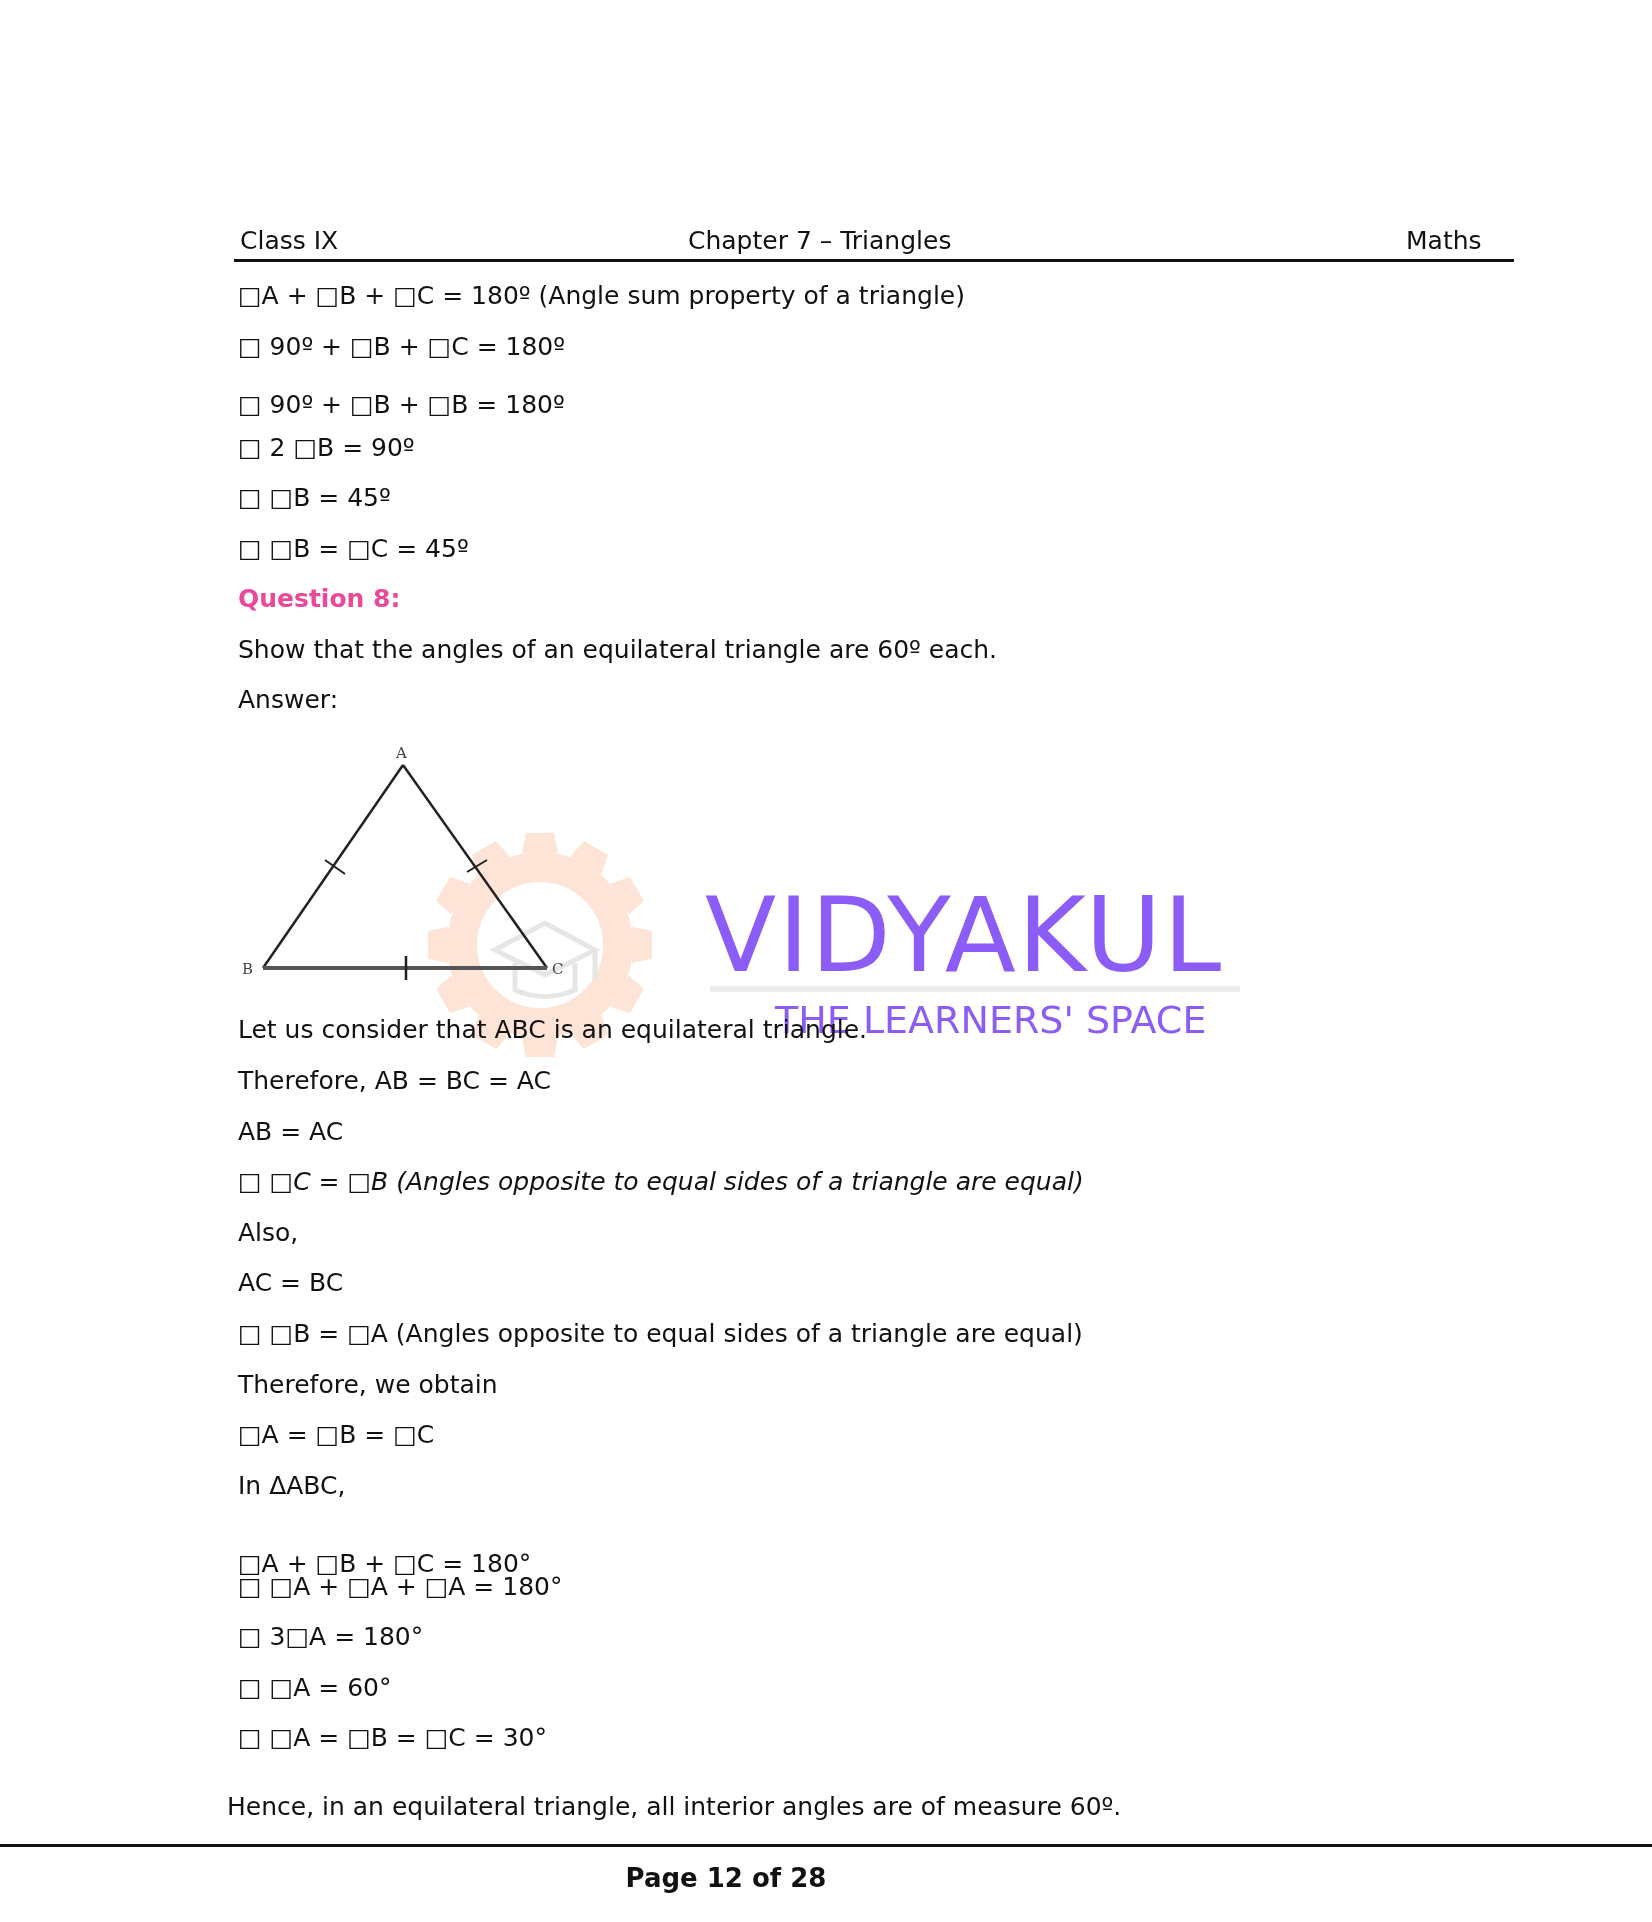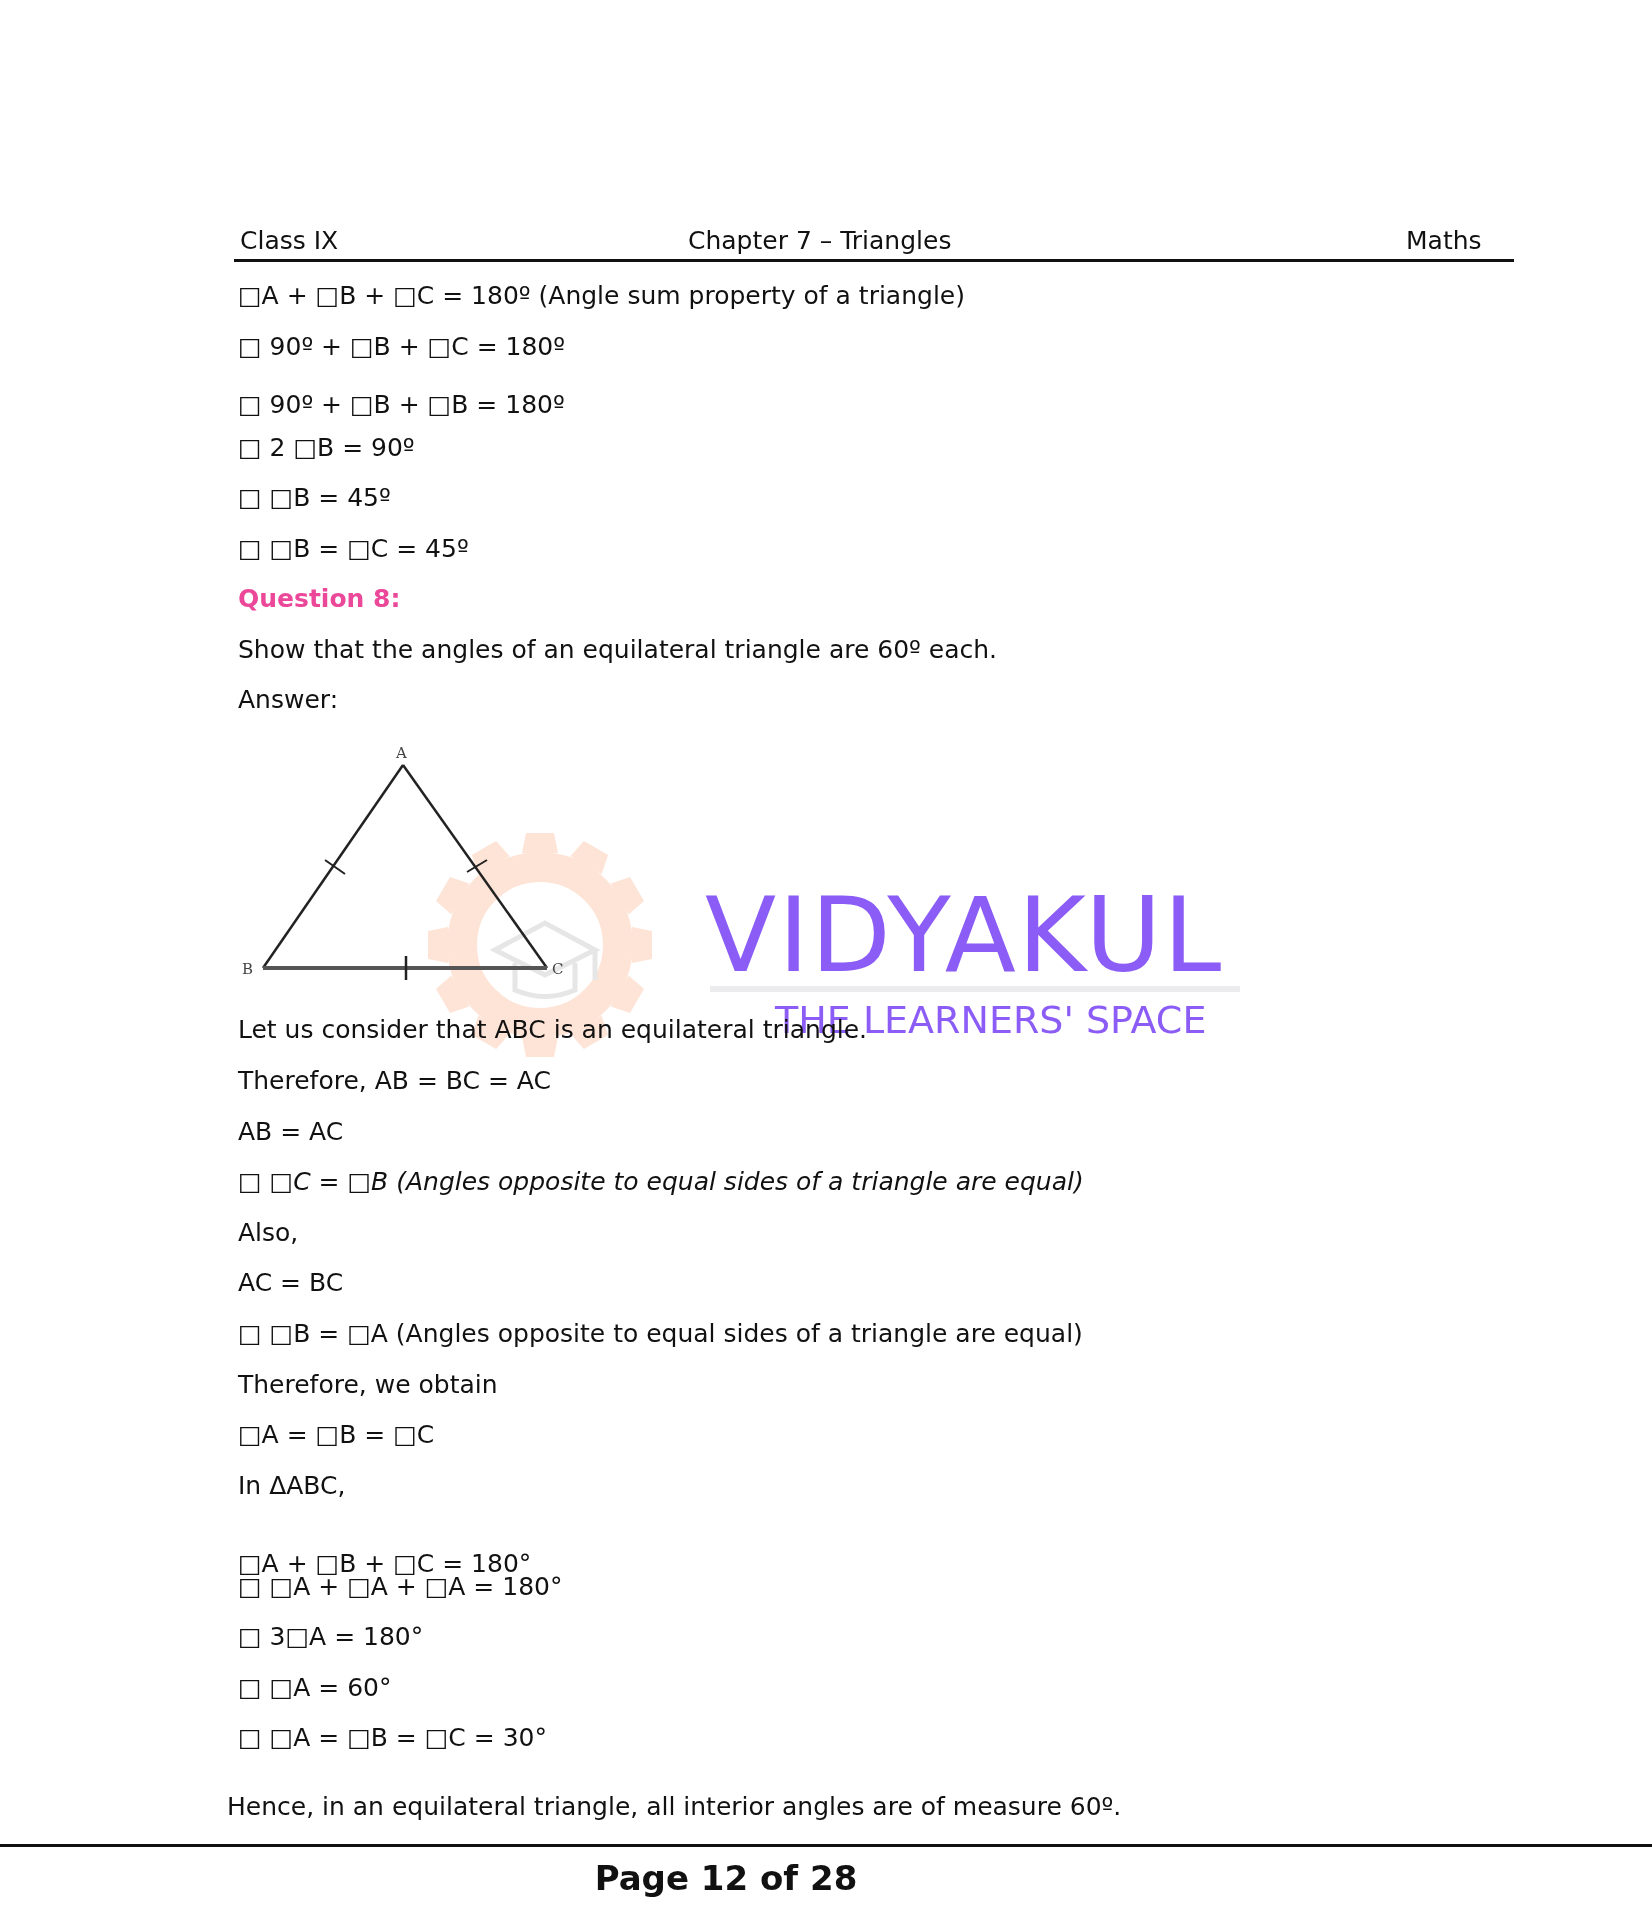--- a/index.html
+++ b/index.html
@@ -5,21 +5,21 @@
   html, body { margin: 0; padding: 0; background: #ffffff; }
   body { width: 1652px; height: 1922px; position: relative; overflow: hidden;
          font-family: "DejaVu Sans", sans-serif; color: #111111; }
   .abs { position: absolute; white-space: nowrap; }
   .hdr { font-size: 25px; line-height: 30px; top: 226px; }
   .hdr-rule { position: absolute; left: 234px; width: 1280px; top: 259px; height: 3px; background: #111; }
   .line { position: absolute; left: 238px; font-size: 25px; line-height: 32px; white-space: nowrap; }
   .qhead { color: #ec4899; font-weight: bold; }
   .foot-rule { position: absolute; left: 0; width: 1652px; top: 1844px; height: 3px; background: #111; }
   .pagenum { position: absolute; top: 1862px; left: 0; width: 1452px; text-align: center;
-             font-size: 34px; font-weight: bold; line-height: 32px; }
+             font-size: 26px; font-weight: bold; line-height: 32px; }
   .wm { position: absolute; pointer-events: none; }
   .wm-text { font-family: "DejaVu Sans", sans-serif; color: #8b5cf6; }
   .diagram { position: absolute; left: 230px; top: 730px; width: 380px; height: 260px; }
 </style>
 </head>
 <body>
 
 <div class="wm" style="left:420px; top:820px; width:860px; height:240px;">
   <svg width="260" height="260" viewBox="0 0 260 260" style="position:absolute; left:-5px; top:-5px;">
     <g transform="translate(125,130)">

